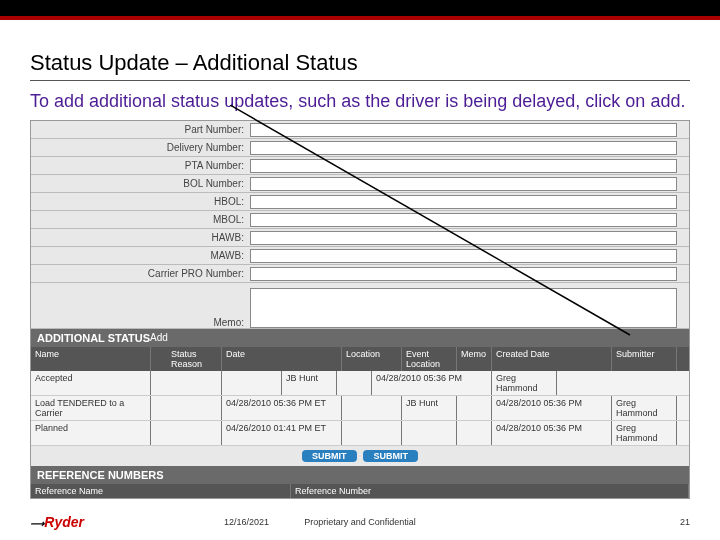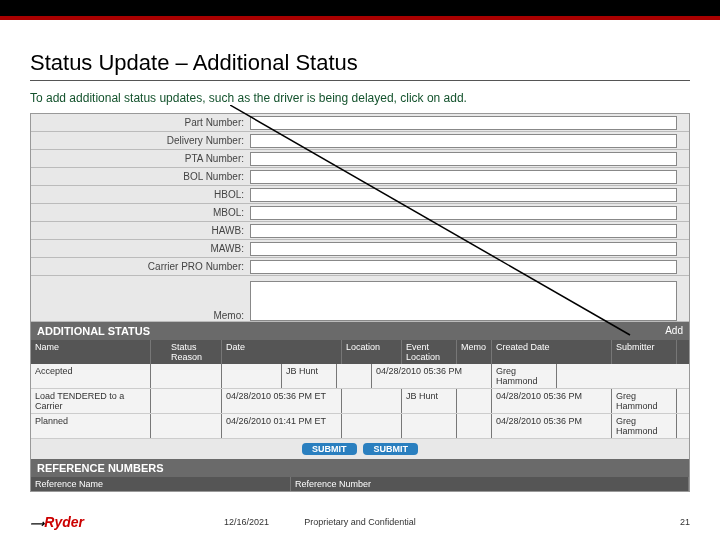--- a/index.html
+++ b/index.html
@@ -1,27 +1,27 @@
 <!DOCTYPE html>
 <html><head>
 <meta charset="utf-8">
 <style>
   * { box-sizing: border-box; margin: 0; padding: 0; }
   body { width: 720px; height: 540px; background: #fff; font-family: Arial, sans-serif; position: relative; overflow: hidden; }
   .topbar { width: 100%; height: 20px; background: #000; border-bottom: 4px solid #a00; }
   .slide { padding: 30px 30px 0 30px; }
   .title { font-size: 22px; font-weight: normal; color: #000; border-bottom: 1px solid #555; padding-bottom: 4px; margin-bottom: 10px; }
-  .instruction { font-size: 12px; color: #14532d; margin-bottom: 8px; }
+  .instruction { font-size: 18px; color: #4c1d95; margin-bottom: 8px; }
   .app { border: 1px solid #999; background: #d6d6d6; font-size: 10px; color: #333; position: relative; }
   .formrow { display: flex; border-bottom: 1px solid #bbb; background: #e8e8e8; height: 18px; align-items: center; }
   .formrow .lbl { width: 219px; text-align: right; padding-right: 6px; font-size: 10px; color: #444; }
   .formrow .inp { flex: 1; height: 14px; background: #fff; border: 1px solid #888; margin-right: 12px; }
   .memo .inp { height: 40px; }
   .memo { height: 46px; align-items: flex-end; padding-top:2px;}
-  .section-hdr { background: #6a6a6a; color: #fff; font-weight: bold; font-size: 11px; padding: 3px 6px; display:flex; justify-content:space-between; }
+  .section-hdr { background: #6a6a6a; color: #fff; font-weight: bold; font-size: 11px; padding: 3px 6px; display:flex; justify-content:flex-start; }
   .section-hdr .add { font-weight: normal; font-size:10px; cursor:pointer; }
   .tbl { width:100%; background:#555; color:#fff; font-size:9px; }
   .tbl .hdr { display:flex; background:#555; }
   .tbl .hdr > div, .tbl .row > div { padding:2px 4px; border-right:1px solid #777; }
   .tbl .row { display:flex; background:#f3f3f3; color:#333; border-bottom:1px solid #ccc; }
   .c-event{width:120px;} .c-reason{width:55px;margin-left:16px;} .c-date{width:120px;} .c-loc{width:60px;} .c-carrier{width:55px;} .c-memo{width:35px;} .c-created{width:120px;} .c-sub{width:65px;}
   .btns { text-align:center; padding:4px 0; background:#e8e8e8; }
   .pill { display:inline-block; background:#2a7fbf; color:#fff; font-size:9px; font-weight:bold; padding:1px 10px; border-radius:4px; margin:0 2px; cursor:pointer;}
   .footer { position:absolute; bottom:10px; left:30px; right:30px; display:flex; align-items:center; font-size:9px; color:#333; }
   .footer .date { margin-left:140px; }

